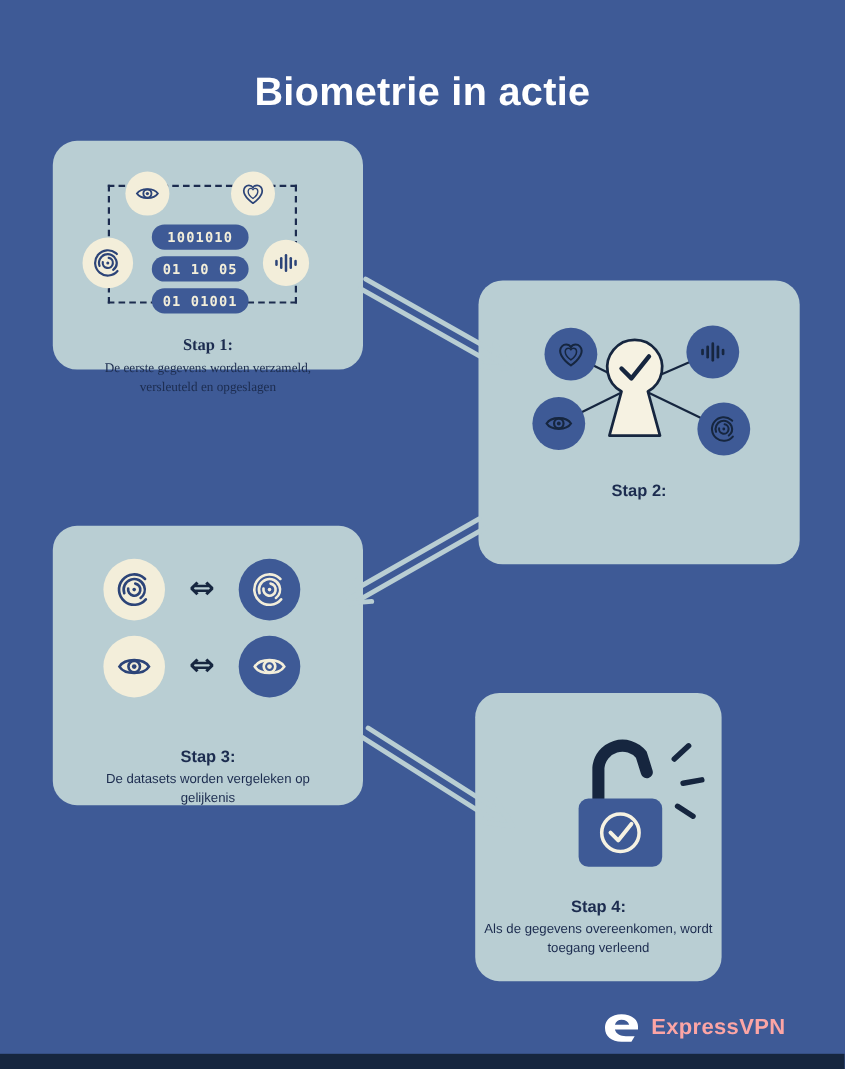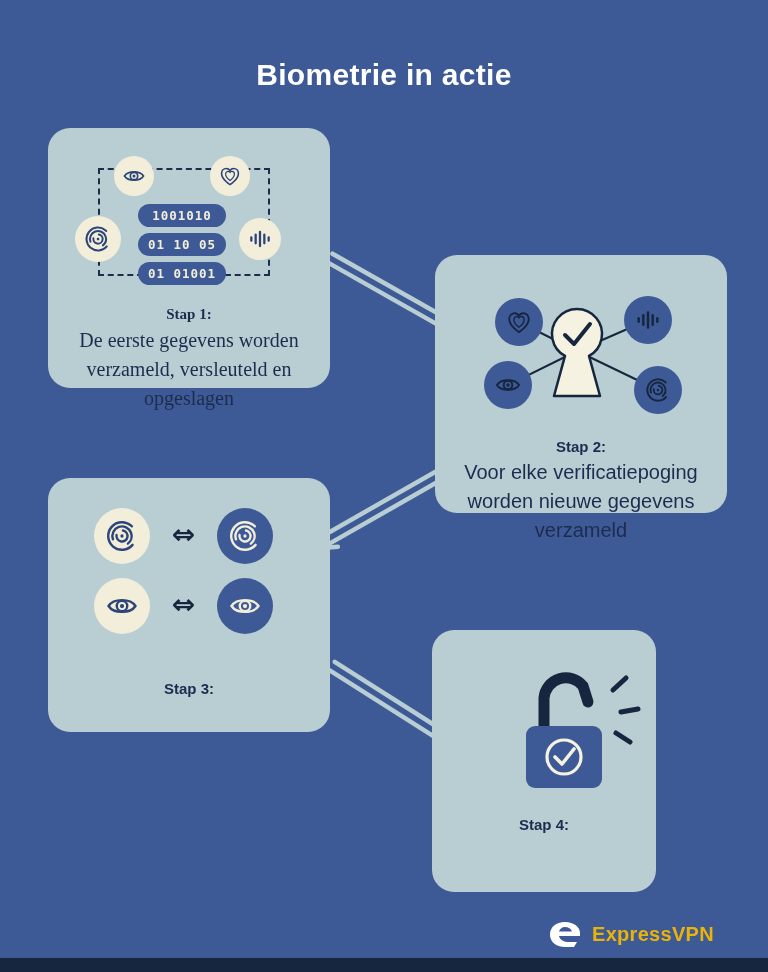--- a/index.html
+++ b/index.html
@@ -2,38 +2,38 @@
 <html><head>
 <meta charset="utf-8">
 <style>
   html,body { margin:0; padding:0; background:#3e5a96; }
   .page {
     position:relative; width:768px; height:972px; background:#3e5a96;
     font-family:"Liberation Sans", sans-serif; overflow:hidden; margin:0 auto;
   }
   .title {
     position:absolute; top:38px; left:0; width:100%; text-align:center;
-    color:#ffffff; font-size:30px; font-weight:700; letter-spacing:.3px;
+    color:#ffffff; font-size:36px; font-weight:700; letter-spacing:.3px;
   }
   .card {
     position:absolute; background:#b9ced3; border-radius:22px; color:#1c2c4f;
   }
-  .card1 { left:48px;  top:128px; width:282px; height:260px; }
+  .card1 { left:48px;  top:128px; width:282px; height:208px; }
   .card2 { left:435px; top:255px; width:292px; height:258px; }
   .card3 { left:48px;  top:478px; width:282px; height:254px; }
   .card4 { left:432px; top:630px; width:224px; height:262px; }
 
   .icon-area { position:absolute; left:0; top:0; right:0; }
   .card-text { position:absolute; left:8px; right:8px; text-align:center; }
   .card1 .card-text { top:178px;font-family:Liberation Serif, serif; }
   .card2 .card-text { top:183px; }
   .card3 .card-text { top:202px; }
   .card4 .card-text { top:186px; }
   .step-heading { font-weight:700; font-size:15px; margin-bottom:3px; }
-  .step-desc { font-size:20px; line-height:1.45; margin:0 auto; }
+  .step-desc { font-size:12px; line-height:1.45; margin:0 auto; }
   .card1 .step-desc { max-width:235px; }
   .card2 .step-desc { max-width:255px; }
   .card3 .step-desc { max-width:220px; }
   .card4 .step-desc { max-width:225px; }
 
   .circle {
     position:absolute; border-radius:50%;
     display:flex; align-items:center; justify-content:center;
   }
   .cream-bg { background:#f3eeda; color:#2c4478; }
@@ -73,21 +73,21 @@
   .c3-arrow.r2 { top:110px; }
 
   .c2-art, .c4-art { position:absolute; }
   .c2-art { left:0; top:0; }
   .c4-art { left:50px; top:26px; }
 
   .arrows { position:absolute; left:0; top:0; pointer-events:none; z-index:5; }
 
   .footer-logo {
     position:absolute; right:54px; bottom:24px;
-    display:flex; align-items:center; gap:10px; color:#eab308;
+    display:flex; align-items:center; gap:10px; color:#fca5a5;
   }
   .brand-text { font-size:20px; font-weight:600; letter-spacing:.3px; }
   .bottom-bar {
     position:absolute; left:0; bottom:0; width:100%; height:14px; background:#16263f;
   }
   .hidden-defs { position:absolute; width:0; height:0; overflow:hidden; }
 </style>
 </head>
 <body>
 
@@ -179,21 +179,20 @@
         <circle cx="73" cy="130" r="24" fill="#3e5a96"></circle>
         <circle cx="223" cy="135" r="24" fill="#3e5a96"></circle>
         <use href="#i-heart" x="70" y="53" width="28" height="28"></use>
         <use href="#i-audio" x="199" y="51" width="28" height="28"></use>
         <use href="#i-eye" x="59" y="116" width="28" height="28"></use>
         <use href="#i-fp" x="209" y="121" width="28" height="28"></use>
       </g>
     </svg>
     <div class="card-text">
       <div class="step-heading">Stap 2:</div>
-      <div class="step-desc">Voor elke verificatiepoging worden nieuwe gegevens verzameld</div>
     </div>
   </section>
 
   <section class="card card3">
     <div class="icon-area">
       <div class="circle cream-bg c3-fp-l">
         <svg width="36" height="36" style="color:#2c4478">
             <use href="#i-fp"></use>
           </svg>
       </div>
@@ -210,37 +209,39 @@
       </div>
       <div class="c3-arrow r2">⇔</div>
       <div class="circle blue-bg c3-eye-r">
         <svg width="34" height="34">
             <use href="#i-eye"></use>
           </svg>
       </div>
     </div>
     <div class="card-text">
       <div class="step-heading">Stap 3:</div>
+      <div class="step-desc">De datasets worden vergeleken op gelijkenis</div>
     </div>
   </section>
 
   <section class="card card4">
     <svg class="c4-art" width="180" height="150" viewBox="0 0 180 150">
       <path d="M62,70 L62,42 A22,22 0 0 1 101,30 L106,46" fill="none" stroke="#16263f" stroke-width="11" stroke-linecap="round"></path>
       <rect x="44" y="70" width="76" height="62" rx="9" fill="#3e5a96"></rect>
       <circle cx="82" cy="101" r="17" fill="none" stroke="#f6f2e2" stroke-width="3.2"></circle>
       <path d="M73,101 L80,108 L92,93" fill="none" stroke="#f6f2e2" stroke-width="3.6" stroke-linecap="round" stroke-linejoin="round"></path>
       <g stroke="#16263f" stroke-width="5" stroke-linecap="round">
         <line x1="131" y1="34" x2="144" y2="22"></line>
         <line x1="139" y1="56" x2="156" y2="53"></line>
         <line x1="134" y1="77" x2="148" y2="86"></line>
       </g>
     </svg>
     <div class="card-text">
       <div class="step-heading">Stap 4:</div>
+      <div class="step-desc">Als de gegevens overeenkomen, wordt toegang verleend</div>
     </div>
   </section>
 
   <svg class="arrows" width="768" height="972" viewBox="0 0 768 972">
     <g fill="none" stroke="#b9ced3" stroke-width="4.5" stroke-linecap="round" stroke-linejoin="round">
       <g>
         <path d="M327.6,262.4 L456.6,335.4"></path>
         <path d="M332.5,253.7 L461.5,326.7"></path>
         <path d="M449.7,312.3 L466,335 L438.1,332.9"></path>
       </g>

